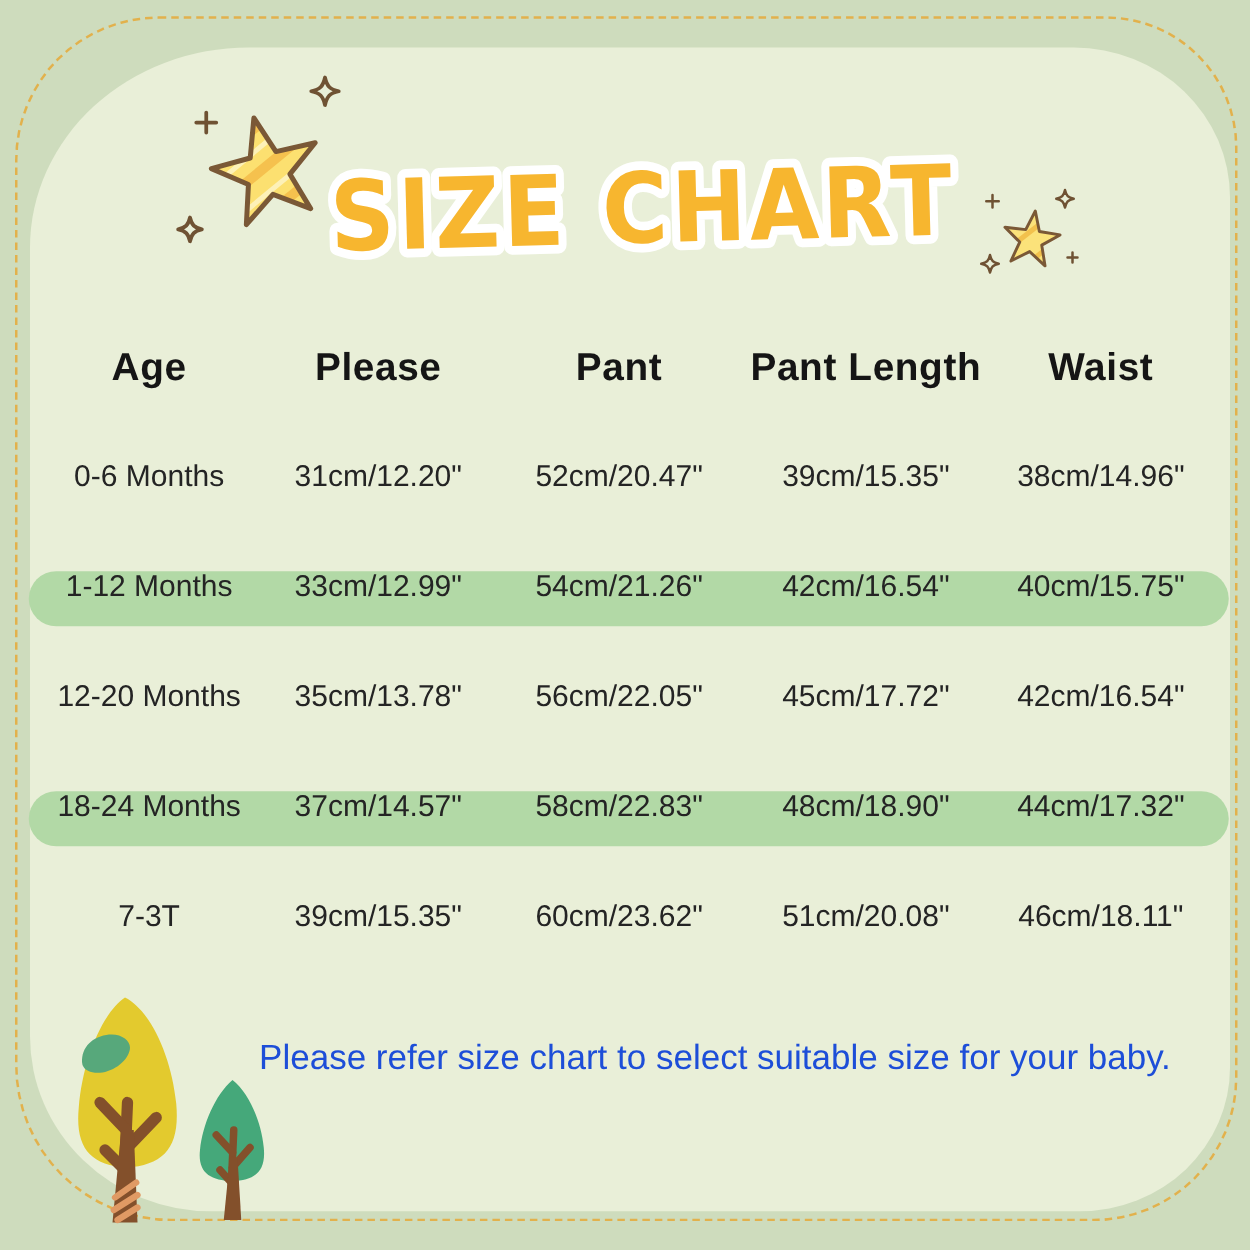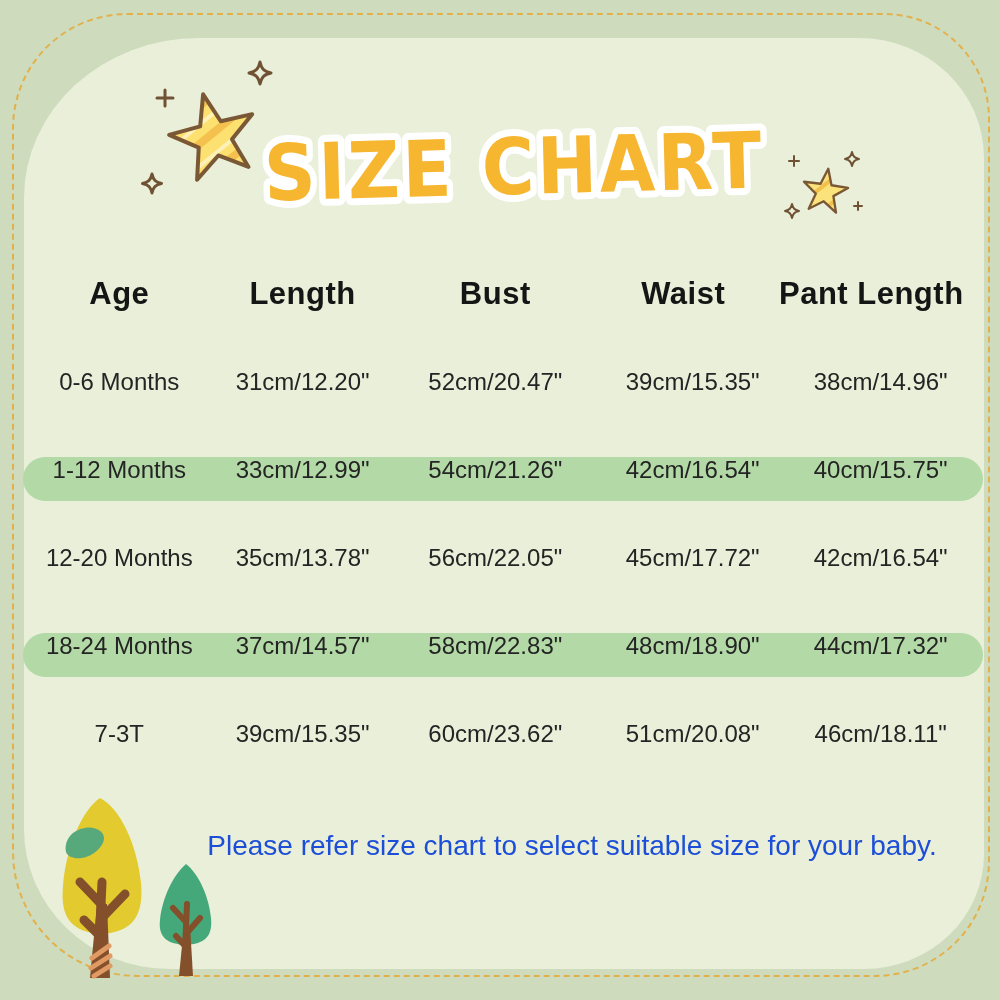--- a/index.html
+++ b/index.html
@@ -118,24 +118,24 @@
       <g fill="none" stroke="#6f5233" stroke-width="2" stroke-linejoin="round">
         <path d="M70,6 C71,10.5 72.5,12 77,13 C72.5,14 71,15.5 70,20 C69,15.5 67.5,14 63,13 C67.5,12 69,10.5 70,6 Z"></path>
         <path d="M10,58 C11,62.5 12.5,64 17,65 C12.5,66 11,67.5 10,72 C9,67.5 7.5,66 3,65 C7.5,64 9,62.5 10,58 Z"></path>
       </g>
     </svg>
   </div>
 
   <div class="size-table">
       <div class="tr head">
         <div class="td c0">Age</div>
-        <div class="td c1">Length</div>
-        <div class="td c2">Bust</div>
+        <div class="td c1">Please</div>
+        <div class="td c2">Pant</div>
+        <div class="td c3">Pant Length</div>
         <div class="td c4">Waist</div>
-        <div class="td c3">Pant Length</div>
       </div>
       <div class="tr">
         <div class="td c0">0-6 Months</div>
         <div class="td c1">31cm/12.20"</div>
         <div class="td c2">52cm/20.47"</div>
         <div class="td c3">39cm/15.35"</div>
         <div class="td c4">38cm/14.96"</div>
       </div>
       <div class="tr">
         <div class="band"></div>

